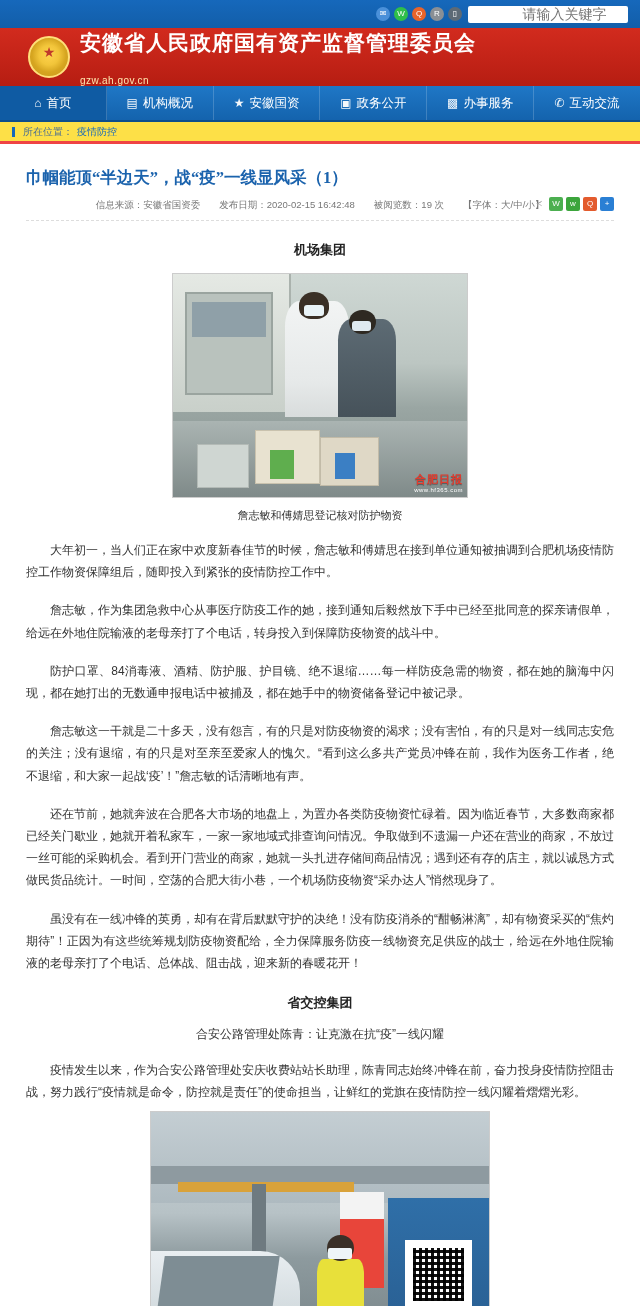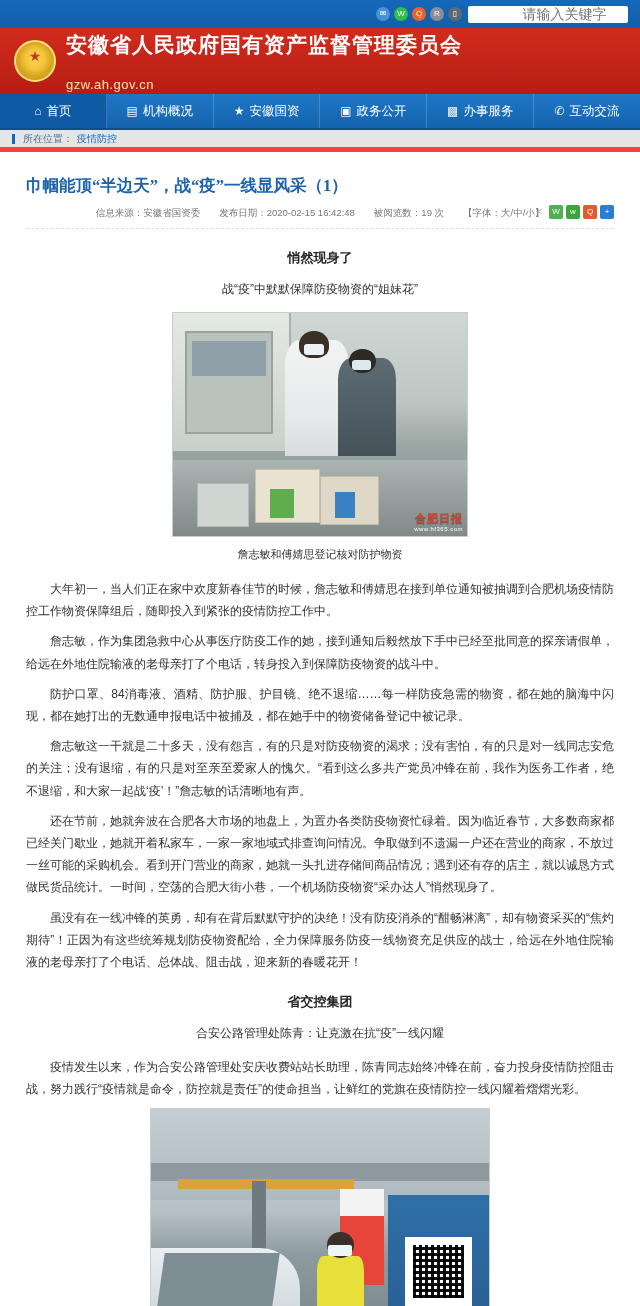--- a/index.html
+++ b/index.html
@@ -48,24 +48,24 @@
   .search-btn {
     width:24px; height:17px; background:#1668bb;
     border:0; color:#fff; font-size:9px; line-height:17px;
     text-align:center; cursor:pointer; border-radius:0 2px 2px 0;
     margin-right:-4px;
   }
 
   
   .masthead {
     background: linear-gradient(#d22b1e, #b61d12);
-    height: 66px;
+    height: 58px;
     display:flex;
     align-items:center;
-    padding-left: 14px;
+    padding-left: 28px;
     gap: 10px;
     position:relative;
   }
   .emblem {
     width:42px; height:42px; border-radius:50%;
     background: radial-gradient(circle at 50% 45%, #ffd24d 0%, #f2c53a 35%, #d6a520 60%, #c9951a 100%);
     border:2px solid #ffdf7a;
     position:relative;
     flex:0 0 auto;
   }
@@ -73,21 +73,21 @@
     content:"★";
     position:absolute; left:0; right:0; top:6px;
     text-align:center; font-size:14px; color:#c0392b;
   }
   .mast-text .title {
     color:#fff; font-size:21px; font-weight:bold; letter-spacing:1px;
     font-family:"Liberation Serif","DejaVu Serif", serif;
     white-space:nowrap;
   }
   .mast-text .domain {
-    color:#ffe7b0; font-size:13px; margin-top:18px; letter-spacing:.5px;
+    color:#ffe7b0; font-size:10px; margin-top:18px; letter-spacing:.5px;
   }
 
   
   .nav {
     height: 36px;
     background: linear-gradient(#1f77c6, #1463ad);
     display:flex;
     align-items:stretch;
     border-bottom:2px solid #0d4e8c;
   }
@@ -99,22 +99,22 @@
     border-right:1px solid rgba(255,255,255,.18);
     cursor:pointer;
   }
   .nav-item:last-child { border-right:0; }
   .nav-item.active { background:#0f5ba3; }
   .nav-ico { font-size:12px; opacity:.95; }
 
   
   .crumb {
     height:22px;
-    background:#e5e5e5;
-    border-bottom:5px solid #ef4444;
+    background:#fde047;
+    border-bottom:3px solid #ef4444;
     display:flex; align-items:center;
     padding-left:12px;
     font-size:10px; color:#4a6e93;
     gap:4px;
   }
   .crumb .bar { width:3px; height:10px; background:#1668bb; display:inline-block; margin-right:4px;}
   .crumb a { color:#1668bb; text-decoration:none; }
 
   
   .content { padding: 16px 26px 10px 26px; }
@@ -163,21 +163,21 @@
     text-align:center;
     font-size:12px;
     color:#333;
     margin: 12px 0 14px 0;
   }
   p.para {
     font-size:12px;
     line-height:1.85;
     color:#333;
     text-indent:2em;
-    margin: 8px 0 6px 0;
+    margin: 16px 0 6px 0;
     text-align:justify;
   }
   .caption {
     text-align:center;
     font-size:11px;
     color:#333;
     margin: 10px 0 16px 0;
   }
 
   
@@ -353,22 +353,21 @@
       </span>
       <span class="share">
         <span class="sh s0">≺</span>
         <span class="sh s1">W</span>
         <span class="sh s2">w</span>
         <span class="sh s3">Q</span>
         <span class="sh s4">+</span>
       </span>
     </div>
 
-    <div class="sec-head">悄然现身了</div>
-    <div class="sub-head">战“疫”中默默保障防疫物资的“姐妹花”</div>
+    <div class="sec-head">机场集团</div>
 
     <div class="photo-wrap">
       <div class="photo photo1">
         <div class="p1-bg"></div>
         <div class="p1-wallpanel"></div>
         <div class="p1-cabinet"></div>
         <div class="p1-person-a"></div>
         <div class="p1-head-a"></div>
         <div class="p1-mask-a"></div>
         <div class="p1-person-b"></div>

